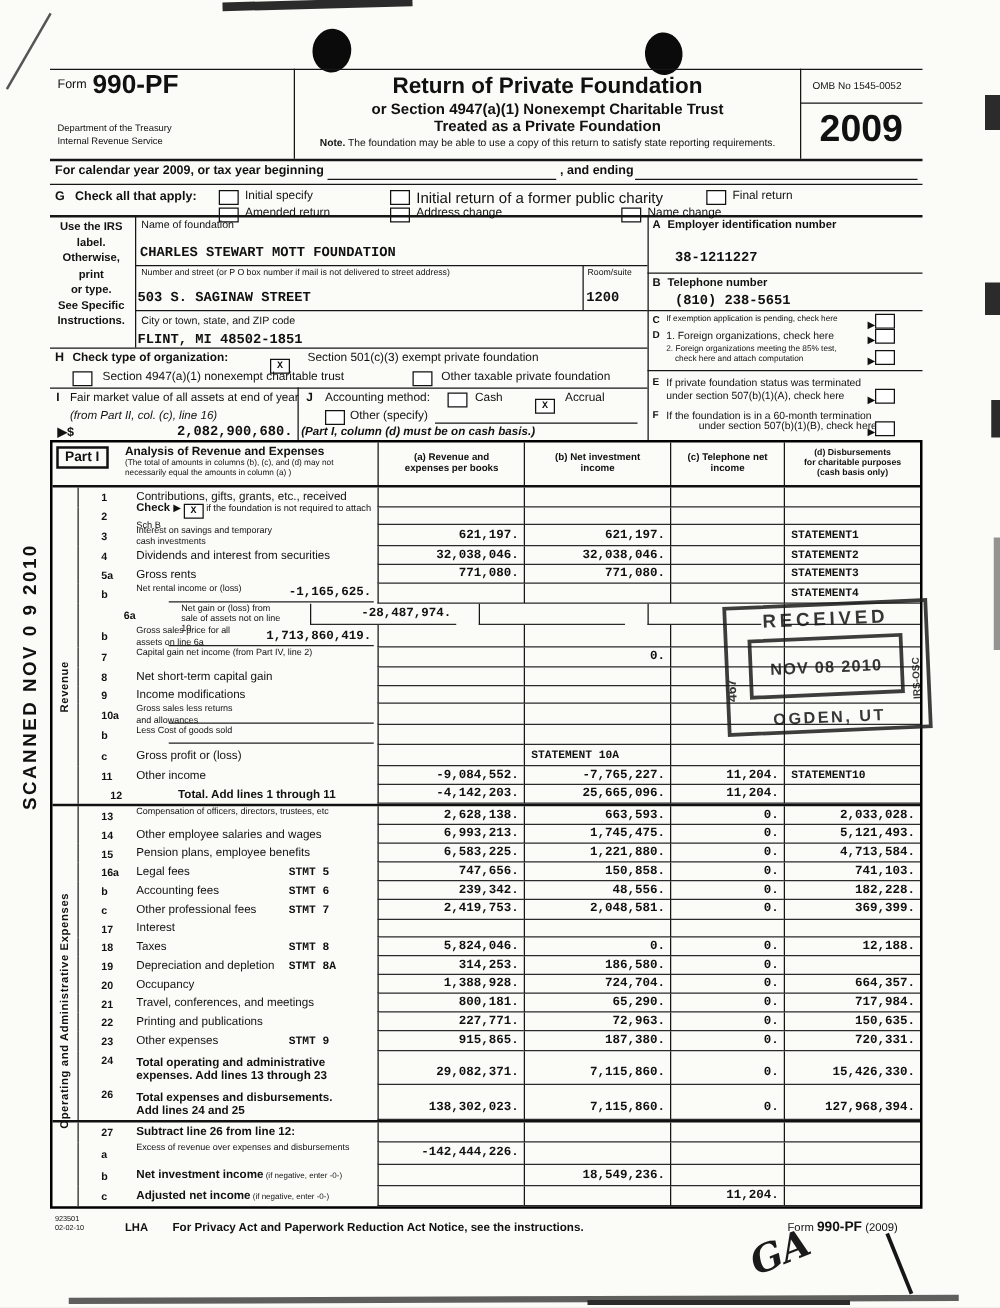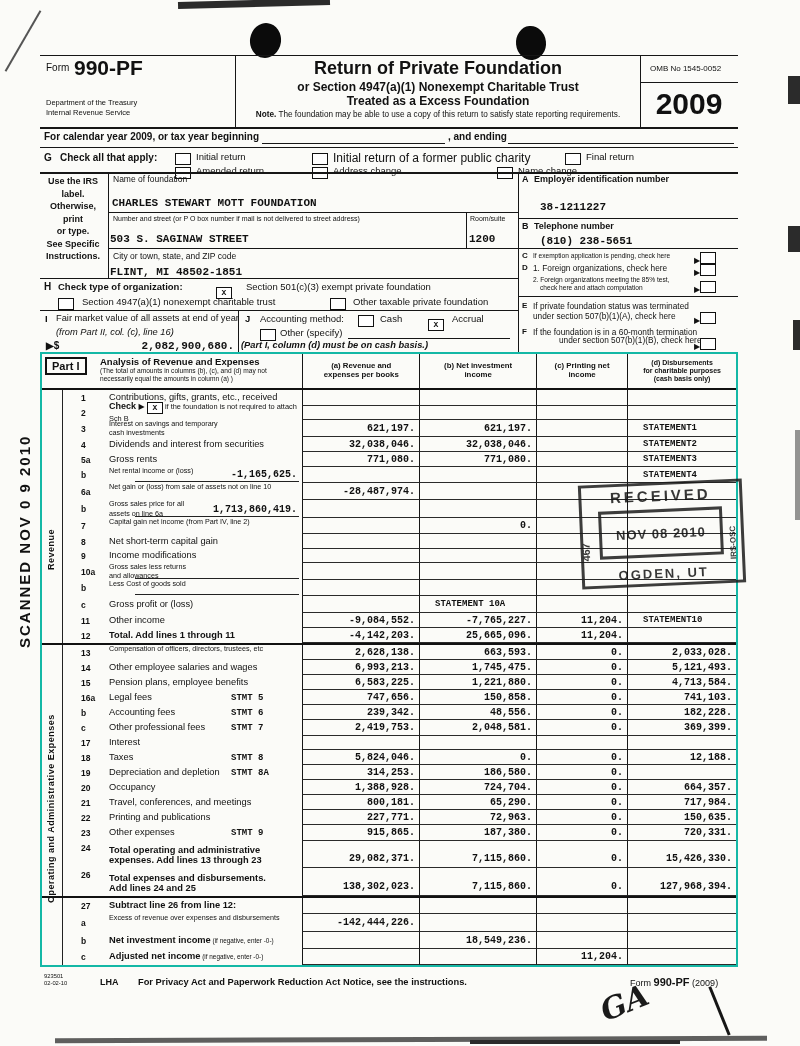--- a/index.html
+++ b/index.html
@@ -11,42 +11,42 @@
   .mono{font-family:"Liberation Mono","DejaVu Sans Mono",monospace;font-weight:bold;}
   .hline{position:absolute;background:#161616;height:1px;}
   .vline{position:absolute;background:#161616;width:1px;}
   .uline{position:absolute;border-bottom:1px solid #161616;}
   .ck{display:inline-block;width:14px;height:10px;border:1.3px solid #111;background:#fff;
       font:bold 8px "Liberation Mono",monospace;text-align:center;line-height:10px;vertical-align:-1px;}
   .ar{font-size:8px;vertical-align:0px;}
   .hole{position:absolute;background:#0b0b0b;border-radius:50%;}
   .artifact{position:absolute;background:#2b2b2b;}
   
-  #p1table{position:absolute;left:40px;top:352px;width:694px;border:2px solid #14b8a6;background:transparent;}
+  #p1table{position:absolute;left:40px;top:352px;width:694px;border:2px solid #000000;background:transparent;}
   #p1head{display:flex;border-bottom:2px solid #111;height:34px;}
   .hdesc{width:263px;position:relative;}
   .hcell{border-left:1px solid #161616;display:flex;flex-direction:column;align-items:center;
          justify-content:center;text-align:center;font-weight:bold;font-size:7.8px;line-height:8.6px;}
   .wca{width:117px;}.wcb{width:117px;}.wcc{width:91px;}.wcd{width:109px;}
   .badge{position:absolute;left:3px;top:3px;border:2px solid #111;font:bold 11px "Liberation Sans",sans-serif;
          padding:1px 5px;}
   .hhead{position:absolute;left:58px;top:2px;font:bold 9.5px "Liberation Sans",sans-serif;}
   .hnote{position:absolute;left:58px;top:13px;font-size:6.6px;line-height:7.6px;white-space:normal;width:200px;}
   .p1row{display:flex;}
   .gut{width:20px;border-right:1px solid #222;flex:none;}
   .numc{width:24px;flex:none;padding-left:18px;font:bold 8.5px "Liberation Sans",sans-serif;
         display:flex;flex-direction:column;justify-content:center;}
   .lblc{flex:1;position:relative;display:flex;flex-direction:column;justify-content:center;
         padding-left:4px;font-size:9.3px;line-height:9.8px;}
   .lblc.sm{font-size:7.2px;line-height:7.8px;justify-content:space-between;}
   .lblc.bd{font-weight:bold;}
   .amt{border-left:1px solid #161616;border-bottom:1px solid #2a2a2a;display:flex;align-items:center;
        justify-content:flex-end;padding-right:4px;box-sizing:border-box;flex:none;
        font-family:"Liberation Mono","DejaVu Sans Mono",monospace;font-weight:bold;font-size:10px;}
-  .amt.stl{justify-content:flex-start;padding-left:15px;font-size:9px;align-items:center;}
+  .amt.stl{justify-content:flex-start;padding-left:5px;font-size:9px;align-items:center;}
   .vbottom .amt{align-items:flex-end;padding-bottom:3px;}
   .vbottom .lblc{justify-content:flex-end;padding-bottom:2px;}
   .vbottom .numc{justify-content:flex-start;padding-top:2px;}
   .rule-bottom{border-bottom:2.5px solid #111;}
   .stmtref{position:absolute;left:126px;top:50%;transform:translateY(-50%);
            font:bold 9px "Liberation Mono","DejaVu Sans Mono",monospace;}
   .inlamt{position:absolute;right:3px;bottom:1px;min-width:158px;text-align:right;
           border-bottom:1px solid #222;padding:0 2px 1px 4px;
           font:bold 10px "Liberation Mono","DejaVu Sans Mono",monospace;}
   .sfx{font-size:6.4px;font-weight:normal;}
@@ -90,38 +90,38 @@
   <div class="hline" style="left:640px;top:82px;width:98px;"></div>
   <div class="hline" style="left:40px;top:127px;width:698px;height:2px;"></div>
 
   <span class="t" style="left:46px;top:62px;font-size:10px;">Form</span>
   <span class="t b" style="left:74px;top:56px;font-size:21px;">990-PF</span>
   <span class="t" style="left:46px;top:98px;font-size:7.5px;">Department of the Treasury</span>
   <span class="t" style="left:46px;top:108px;font-size:7.5px;">Internal Revenue Service</span>
 
   <div class="t b" style="left:238px;top:58px;width:400px;text-align:center;font-size:18px;">Return of Private Foundation</div>
   <div class="t b" style="left:238px;top:80px;width:400px;text-align:center;font-size:12px;">or Section 4947(a)(1) Nonexempt Charitable Trust</div>
-  <div class="t b" style="left:238px;top:94px;width:400px;text-align:center;font-size:12px;">Treated as a Excess Foundation</div>
+  <div class="t b" style="left:238px;top:94px;width:400px;text-align:center;font-size:12px;">Treated as a Private Foundation</div>
   <div class="t" style="left:238px;top:110px;width:400px;text-align:center;font-size:8.2px;">
     <span class="b">Note.</span><span> The foundation may be able to use a copy of this return to satisfy state reporting requirements.</span>
   </div>
 
   <span class="t" style="left:650px;top:64px;font-size:8px;">OMB No  1545-0052</span>
   <div class="t b" style="left:640px;top:87px;width:98px;text-align:center;font-size:30px;">2009</div>
 
   <span class="t b" style="left:44px;top:131px;font-size:10px;">For calendar year 2009, or tax year beginning</span>
   <div class="uline" style="left:262px;top:130px;width:183px;height:13px;"></div>
   <span class="t b" style="left:448px;top:131px;font-size:10px;">, and ending</span>
   <div class="uline" style="left:508px;top:130px;width:226px;height:13px;"></div>
   <div class="hline" style="left:40px;top:147px;width:698px;"></div>
 
   <span class="t b" style="left:44px;top:152px;font-size:10px;">G</span>
   <span class="t b" style="left:60px;top:152px;font-size:10px;">Check all that apply:</span>
   <span class="t" style="left:175px;top:150px;"><span class="ck"></span></span>
-  <span class="t" style="left:196px;top:151px;font-size:9.5px;">Initial return</span>
+  <span class="t" style="left:196px;top:151px;font-size:9.5px;">Initial specify</span>
   <span class="t" style="left:312px;top:150px;"><span class="ck"></span></span>
   <span class="t" style="left:333px;top:151px;font-size:12px;">Initial return of a former public charity</span>
   <span class="t" style="left:565px;top:150px;"><span class="ck"></span></span>
   <span class="t" style="left:586px;top:151px;font-size:9.5px;">Final return</span>
   <span class="t" style="left:175px;top:164px;"><span class="ck"></span></span>
   <span class="t" style="left:196px;top:165px;font-size:9.5px;">Amended return</span>
   <span class="t" style="left:312px;top:164px;"><span class="ck"></span></span>
   <span class="t" style="left:333px;top:165px;font-size:9.5px;">Address change</span>
   <span class="t" style="left:497px;top:164px;"><span class="ck"></span></span>
   <span class="t" style="left:518px;top:165px;font-size:9.5px;">Name change</span>
@@ -218,21 +218,21 @@
       </div>
       <div class="hcell wca">
         <span>(a) Revenue and</span>
           <span>expenses per books</span>
       </div>
       <div class="hcell wcb">
         <span>(b) Net investment</span>
           <span>income</span>
       </div>
       <div class="hcell wcc">
-        <span>(c) Printing net</span>
+        <span>(c) Telephone net</span>
           <span>income</span>
       </div>
       <div class="hcell wcd" style="font-size:7px;line-height:7.8px;">
         <span>(d) Disbursements</span>
           <span>for charitable purposes</span>
           <span>(cash basis only)</span>
       </div>
     </div>
     <div id="p1rows">
         <div class="p1row" style="height: 16px;">
@@ -316,21 +316,21 @@
             <div>Net rental income or (loss)</div>
             <div class="inlamt">-1,165,625.</div>
           </div>
           <div class="amt wca"></div>
           <div class="amt wcb"></div>
           <div class="amt wcc"></div>
           <div class="amt wcd stl">
             <span>STATEMENT4</span>
           </div>
         </div>
-        <div class="p1row" style="height: 17px;">
+        <div class="p1row" style="height: 17px; gap: 18px;">
           <div class="gut"></div>
           <div class="numc">6a</div>
           <div class="lblc sm">
             <div>Net gain or (loss) from sale of assets not on line 10</div>
           </div>
           <div class="amt wca">
             <span>-28,487,974.</span>
           </div>
           <div class="amt wcb"></div>
           <div class="amt wcc"></div>
@@ -434,21 +434,21 @@
           <div class="amt wcb">
             <span>-7,765,227.</span>
           </div>
           <div class="amt wcc">
             <span>11,204.</span>
           </div>
           <div class="amt wcd stl">
             <span>STATEMENT10</span>
           </div>
         </div>
-        <div class="p1row rule-bottom" style="height: 15px;">
+        <div class="p1row rule-bottom" style="height: 15px; text-align: center;">
           <div class="gut"></div>
           <div class="numc">12</div>
           <div class="lblc bd">
             <div>Total. Add lines 1 through 11</div>
           </div>
           <div class="amt wca">
             <span>-4,142,203.</span>
           </div>
           <div class="amt wcb">
             <span>25,665,096.</span>

